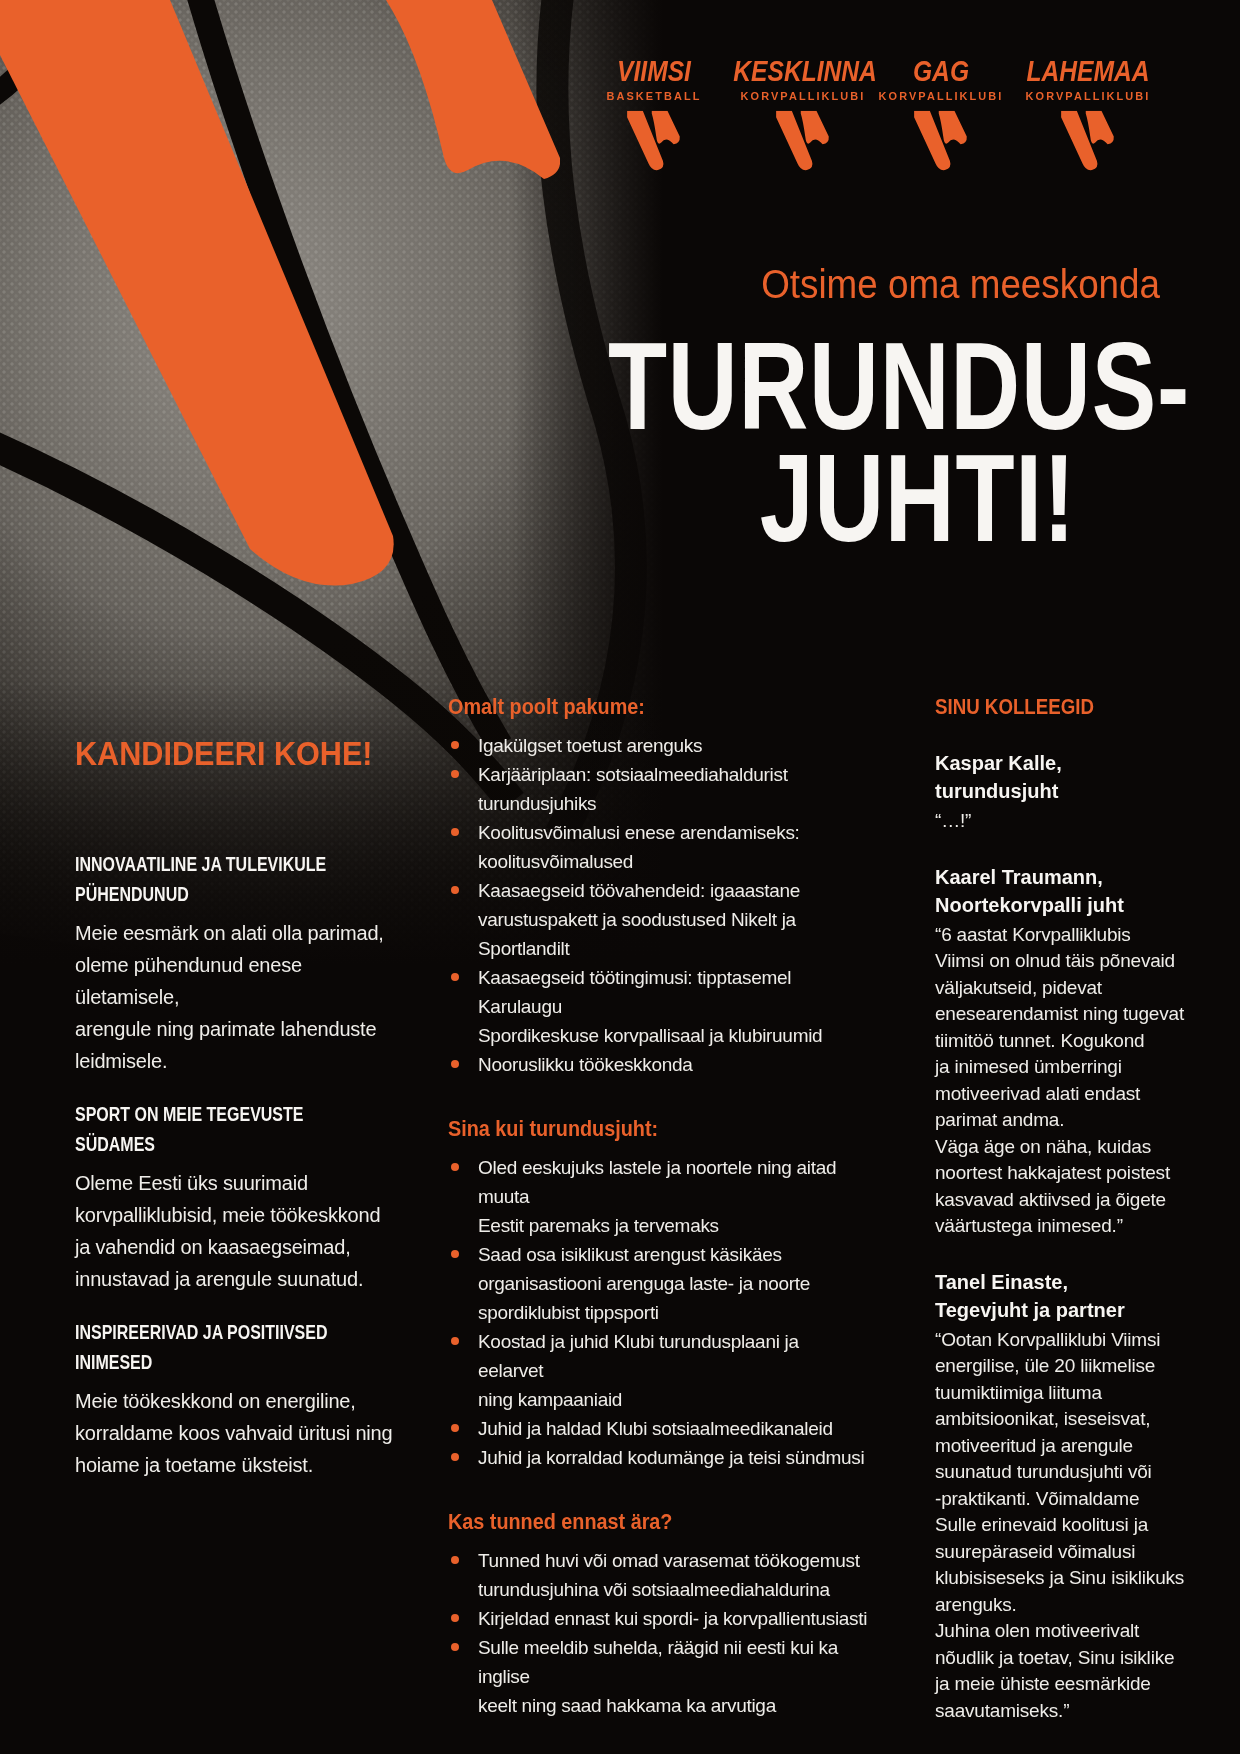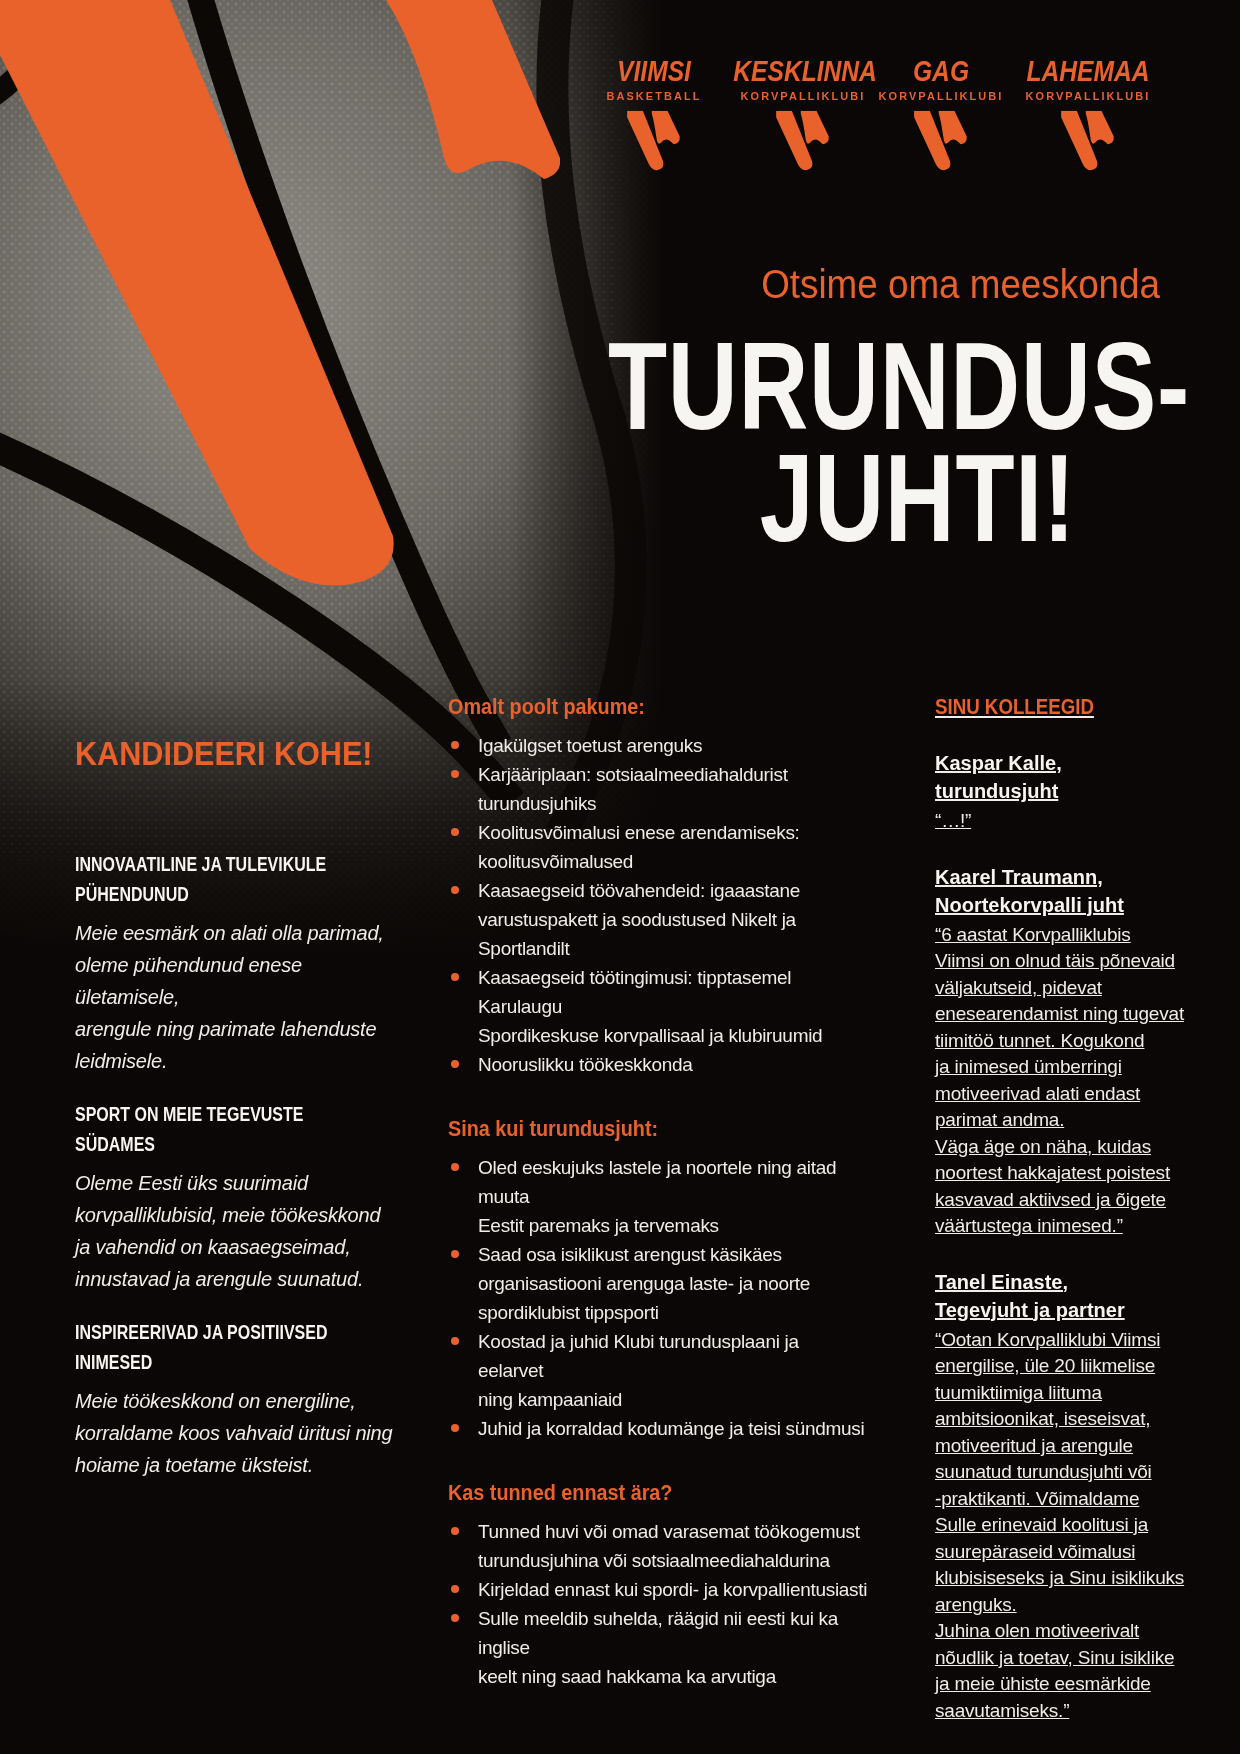--- a/index.html
+++ b/index.html
@@ -50,29 +50,29 @@
   .headline{position:absolute;left:608px;top:262px;width:600px;text-align:right;}
   .kicker{color:var(--accent);font-size:40px;line-height:44px;white-space:nowrap;
     transform:scaleX(0.92);transform-origin:left;}
   .title{margin:24px 0 0;color:var(--txt-bright);font-size:124px;line-height:112px;
     font-weight:bold;letter-spacing:1px;}
   .tline{display:block;transform:scaleX(0.78);transform-origin:left;white-space:nowrap;}
   
   .col{position:absolute;top:693px;}
   .col-left{left:75px;width:330px;}
   .col-mid{left:448px;width:420px;}
-  .col-right{left:935px;width:285px;text-decoration:underline;}
+  .col-right{left:935px;width:285px;}
 
   .intro{margin:0;font-size:23.5px;line-height:37px;white-space:pre-line;color:var(--txt);}
   .cta{margin-top:42px;color:var(--accent);font-weight:bold;font-size:34px;line-height:36px;
     transform:scaleX(0.9);transform-origin:left;white-space:nowrap;}
   .values{margin-top:78px;}
   .vsec h4{margin:0 0 8px;font-size:20px;line-height:30px;font-weight:bold;color:var(--txt-bright);
     transform:scaleX(0.8);transform-origin:left;white-space:pre-line;}
-  .vsec p{margin:0 0 22px;font-size:20px;line-height:32px;white-space:pre-line;letter-spacing:-0.2px;font-style:italic;}
+  .vsec p{margin:0 0 22px;font-size:20px;line-height:32px;white-space:pre-line;letter-spacing:-0.2px;}
 
   .msec h3, .mhead{margin:0 0 10px;color:var(--accent);font-size:22px;line-height:28px;font-weight:bold;
     transform:scaleX(0.9);transform-origin:left;white-space:nowrap;}
   .mhead{transform:scaleX(0.85);margin-bottom:28px;}
   .msec ul{list-style:none;margin:0 0 36px;padding:0;}
   .msec li{position:relative;padding-left:30px;font-size:19px;line-height:29px;
     letter-spacing:-0.3px;white-space:pre-line;color:var(--txt);}
   .msec li::before{content:"";position:absolute;left:3px;top:10px;width:8px;height:8px;
     border-radius:50%;background:var(--accent);}
 
@@ -183,20 +183,21 @@
       <div class="msec">
         <h3>Sina kui turundusjuht:</h3>
         <ul>
           <li>Oled eeskujuks lastele ja noortele ning aitad muuta
 Eestit paremaks ja tervemaks</li>
           <li>Saad osa isiklikust arengust käsikäes
 organisastiooni arenguga laste- ja noorte
 spordiklubist tippsporti</li>
           <li>Koostad ja juhid Klubi turundusplaani ja eelarvet
 ning kampaaniaid</li>
+          <li>Juhid ja haldad Klubi sotsiaalmeedikanaleid</li>
           <li>Juhid ja korraldad kodumänge ja teisi sündmusi</li>
         </ul>
       </div>
       <div class="msec">
         <h3>Kas tunned ennast ära?</h3>
         <ul>
           <li>Tunned huvi või omad varasemat töökogemust
 turundusjuhina või sotsiaalmeediahaldurina</li>
           <li>Kirjeldad ennast kui spordi- ja korvpallientusiasti</li>
           <li>Sulle meeldib suhelda, räägid nii eesti kui ka inglise

